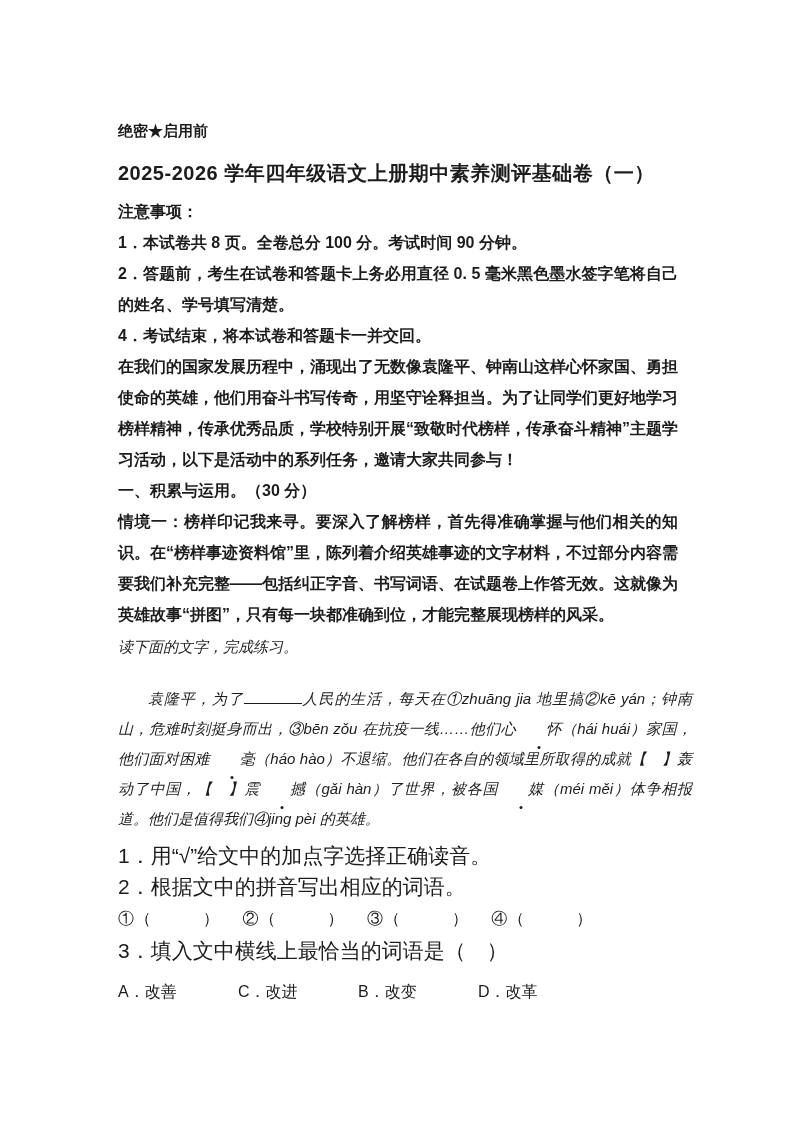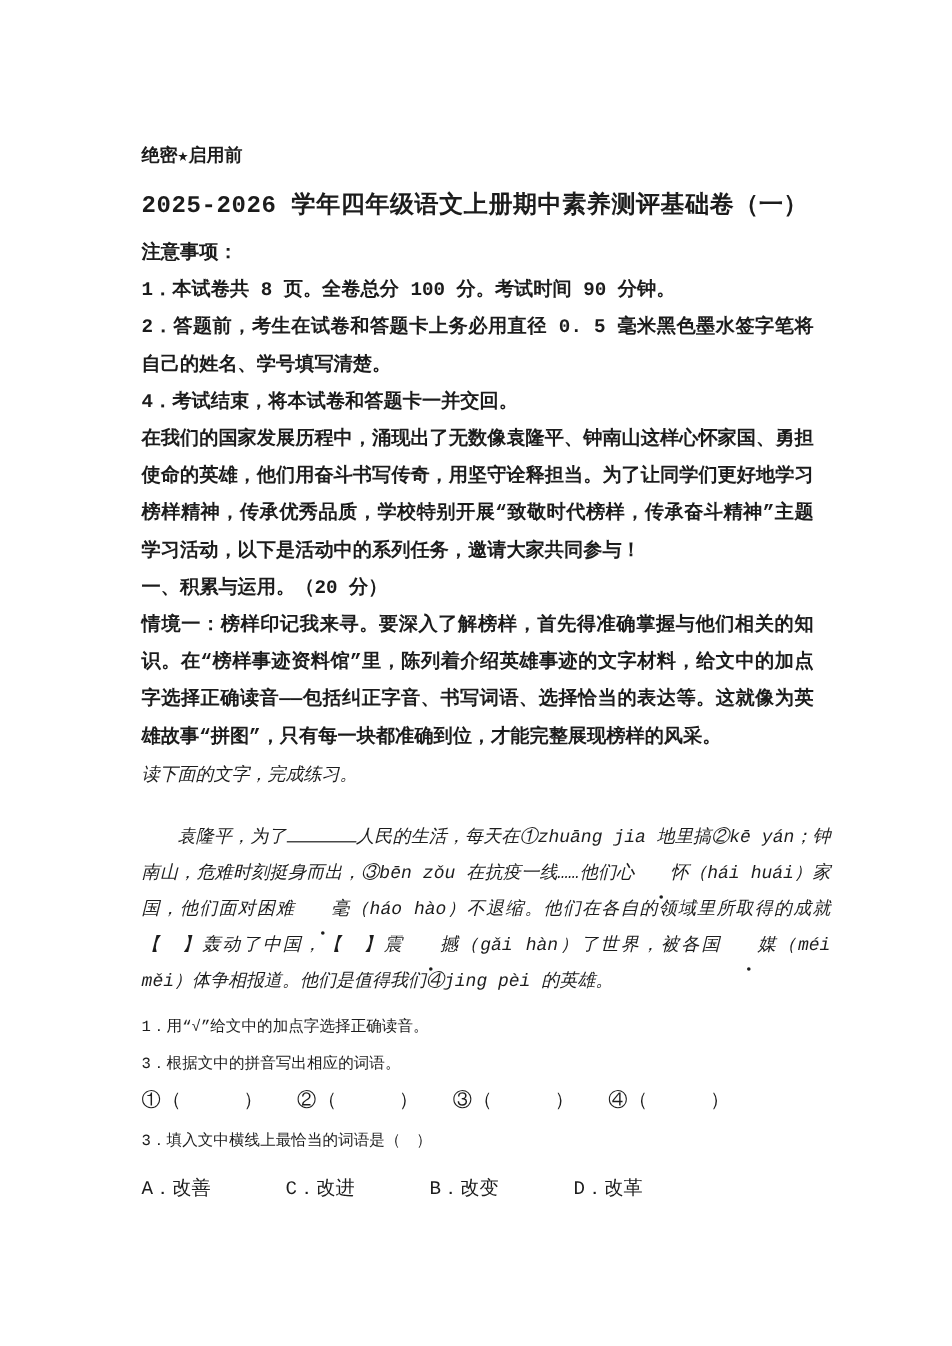--- a/index.html
+++ b/index.html
@@ -2,21 +2,21 @@
 <html lang="zh"><head>
 <meta charset="utf-8">
 <style>
   html, body { margin: 0; padding: 0; background: #ffffff; }
   .page {
     position: relative;
     width: 793px;
     height: 1034px;
     background: #ffffff;
     overflow: hidden;
-    font-family: Liberation Mono, monospace;
+    font-family: Liberation Sans, sans-serif;
     color: #1c1c1c;
     box-sizing: border-box;
   }
   .content {
     position: absolute;
     left: 118px;
     top: 120px;
     width: 560px;
   }
   p { margin: 0; }
@@ -84,21 +84,21 @@
     position: absolute;
     left: 50%;
     bottom: -5px;
     transform: translateX(-50%);
     width: 3px;
     height: 3px;
     border-radius: 50%;
     background: #1c1c1c;
   }
   .question {
-    font-size: 13px;
+    font-size: 21px;
     line-height: 31px;
     font-weight: normal;
   }
   .q1 { margin-top: 6px; }
   .answer-blanks {
     font-size: 16px;
     line-height: 33px;
     font-weight: normal;
     letter-spacing: 1px;
   }
@@ -133,31 +133,31 @@
     <p class="exam-title">2025-2026 学年四年级语文上册期中素养测评基础卷（一）</p>
 
     <p class="notice-heading">注意事项：</p>
 
     <p class="notice-item">1．本试卷共 8 页。全卷总分 100 分。考试时间 90 分钟。</p>
     <p class="notice-item">2．答题前，考生在试卷和答题卡上务必用直径 0. 5 毫米黑色墨水签字笔将自己的姓名、学号填写清楚。</p>
     <p class="notice-item">4．考试结束，将本试卷和答题卡一并交回。</p>
 
     <p class="intro">在我们的国家发展历程中，涌现出了无数像袁隆平、钟南山这样心怀家国、勇担使命的英雄，他们用奋斗书写传奇，用坚守诠释担当。为了让同学们更好地学习榜样精神，传承优秀品质，学校特别开展“致敬时代榜样，传承奋斗精神”主题学习活动，以下是活动中的系列任务，邀请大家共同参与！</p>
 
-    <p class="section-heading">一、积累与运用。（20 分）</p>
+    <p class="section-heading">一、积累与运用。（30 分）</p>
 
-    <p class="scenario">情境一：榜样印记我来寻。要深入了解榜样，首先得准确掌握与他们相关的知识。在“榜样事迹资料馆”里，陈列着介绍英雄事迹的文字材料，给文中的加点字选择正确读音——包括纠正字音、书写词语、选择恰当的表达等。这就像为英雄故事“拼图”，只有每一块都准确到位，才能完整展现榜样的风采。</p>
+    <p class="scenario">情境一：榜样印记我来寻。要深入了解榜样，首先得准确掌握与他们相关的知识。在“榜样事迹资料馆”里，陈列着介绍英雄事迹的文字材料，不过部分内容需要我们补充完整——包括纠正字音、书写词语、在试题卷上作答无效。这就像为英雄故事“拼图”，只有每一块都准确到位，才能完整展现榜样的风采。</p>
 
     <p class="reading-instruction kai">读下面的文字，完成练习。</p>
 
     <p class="passage kai"><span>袁隆平，为了</span><span class="blank-line"></span><span>人民的生活，每天在①zhuāng jia 地里搞②kē yán；钟南山，危难时刻挺身而出，③bēn zǒu 在抗疫一线……他们心</span><span class="dot-char">怀</span><span>（hái huái）家国，他们面对困难</span><span class="dot-char">毫</span><span>（háo hào）不退缩。他们在各自的领域里所取得的成就【　】轰动了中国，【　】震</span><span class="dot-char">撼</span><span>（gǎi hàn）了世界，被各国</span><span class="dot-char">媒</span><span>（méi měi）体争相报道。他们是值得我们④jing pèi 的英雄。</span></p>
 
     <p class="question q1">1．用“√”给文中的加点字选择正确读音。</p>
 
-    <p class="question">3．根据文中的拼音写出相应的词语。</p>
+    <p class="question">2．根据文中的拼音写出相应的词语。</p>
 
     <p class="answer-blanks">①（　　　）　 ②（　　　）　 ③（　　　）　 ④（　　　）</p>
 
     <p class="question">3．填入文中横线上最恰当的词语是（　）</p>
 
     <div class="options-row">
       <span class="option">A．改善</span>
       <span class="option">C．改进</span>
       <span class="option">B．改变</span>
       <span class="option">D．改革</span>

